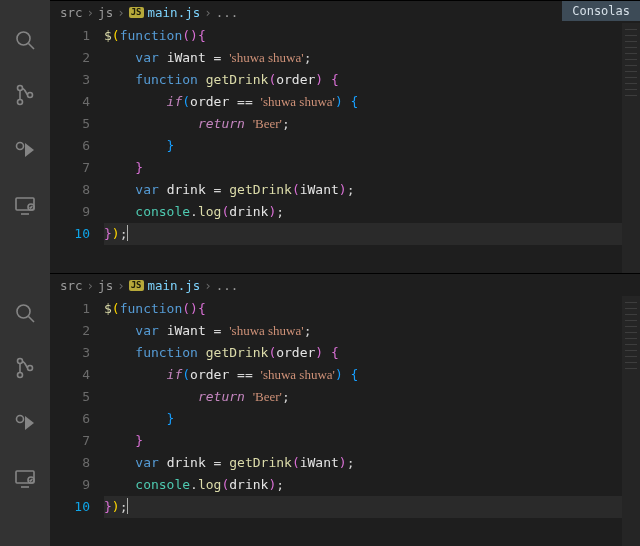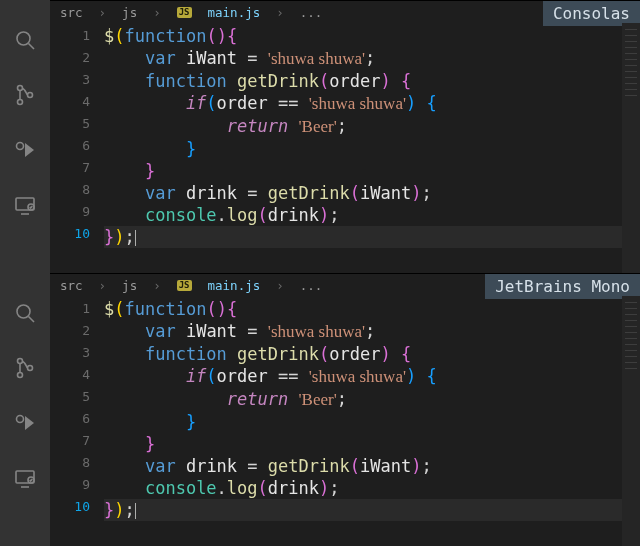--- a/index.html
+++ b/index.html
@@ -40,41 +40,41 @@
     border-top: 1px solid #000;
   }
 
   .breadcrumb {
     height: 22px;
     display:flex;
     align-items:center;
     padding-left: 10px;
     font-size: 12.5px;
     color:#9a9a9a;
-    gap:16px;
+    gap:4px;
     background: #1e1e1e;
   }
   .bc-sep { color:#6a6a6a; }
   .js-badge {
     background:#b7a93a;
     color:#20200a;
     font-size:9px;
     font-weight:700;
     border-radius:2px;
     padding:0 2px;
     line-height:11px;
   }
   .bc-file { color:#7dd3fc; }
 
   .font-tag {
     position:absolute;
     top:0; right:0;
     background:#3d4b57;
     color:#d6e0e8;
-    font-size:16px;
+    font-size:12px;
     padding:3px 10px;
     font-family: ui-monospace, monospace;
   }
 
   .code-area {
     display:flex;
     flex:1;
   }
   .gutter {
     width: 54px;
@@ -84,21 +84,21 @@
     padding-top:2px;
     user-select:none;
     font-size:13px;
     line-height:22px;
   }
   .gutter div.cur { color:#0ea5e9; }
 
   .code {
     flex:1;
     padding-top:2px;
-    font-size:17px;
+    font-size:13px;
     line-height:22px;
     position:relative;
   }
   .line { white-space: pre; position:relative; }
   .line.cur { background:#2a2a2a; }
   .indent { display:inline-block; border-left:1px solid #3a3a3a; width:1px; margin-right:-1px; }
   .cursor { display:inline-block; width:1px; height:16px; background:#aeafad; vertical-align:-3px; }
 
   
   .tk-fnname { color:#dcdcaa; }
@@ -225,21 +225,20 @@
         <div class="breadcrumb">
           <span>src</span>
           <span class="bc-sep">›</span>
           <span>js</span>
           <span class="bc-sep">›</span>
           <span class="js-badge">JS</span>
           <span class="bc-file">main.js</span>
           <span class="bc-sep">›</span>
           <span>...</span>
         </div>
-        <div class="font-tag">JetBrains Mono</div>
         <div class="code-area">
           <div class="gutter">
             <div>1</div>
             <div>2</div>
             <div>3</div>
             <div>4</div>
             <div>5</div>
             <div>6</div>
             <div>7</div>
             <div>8</div>

